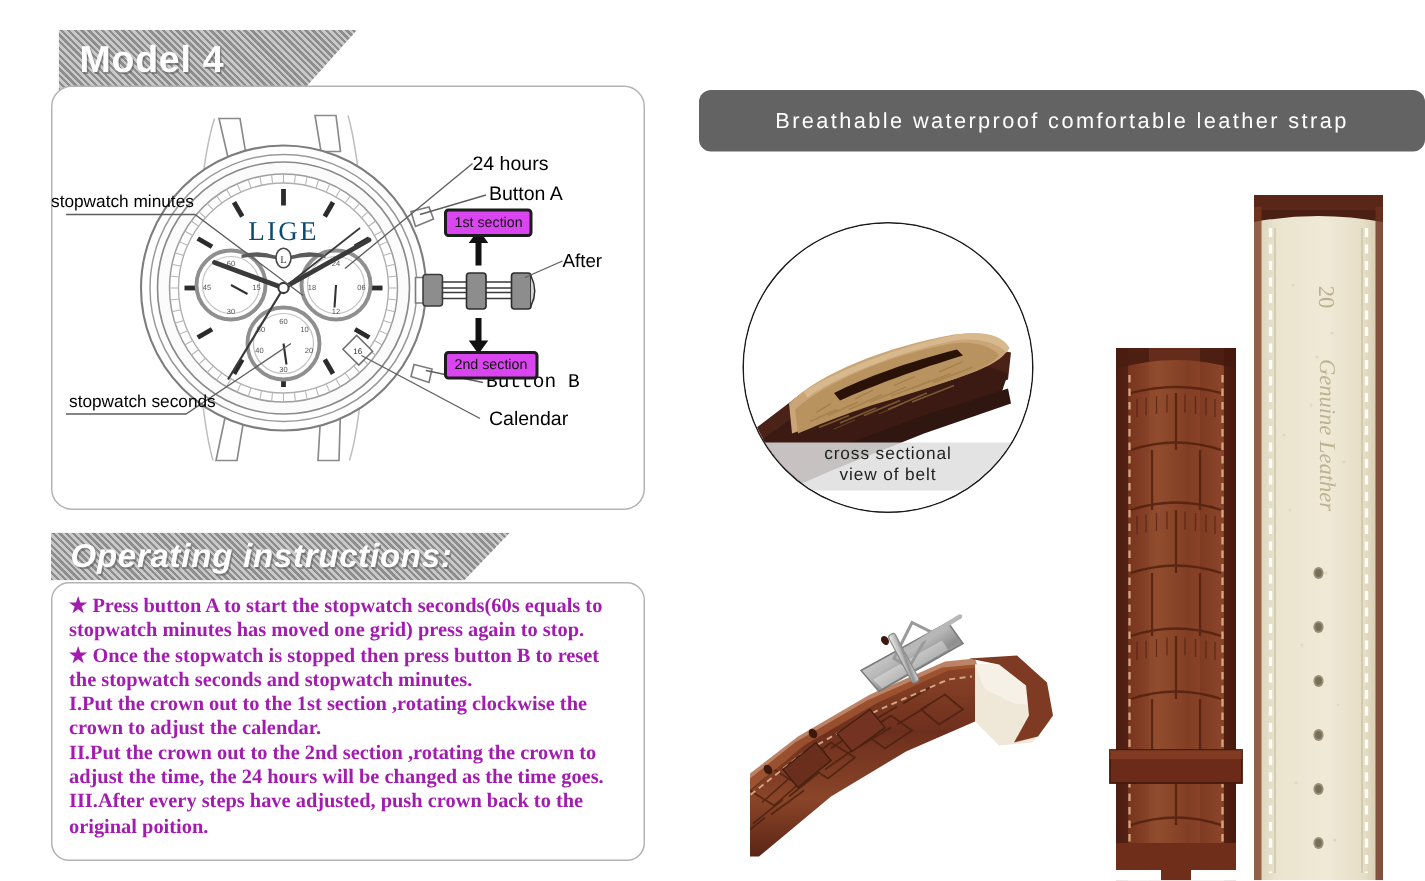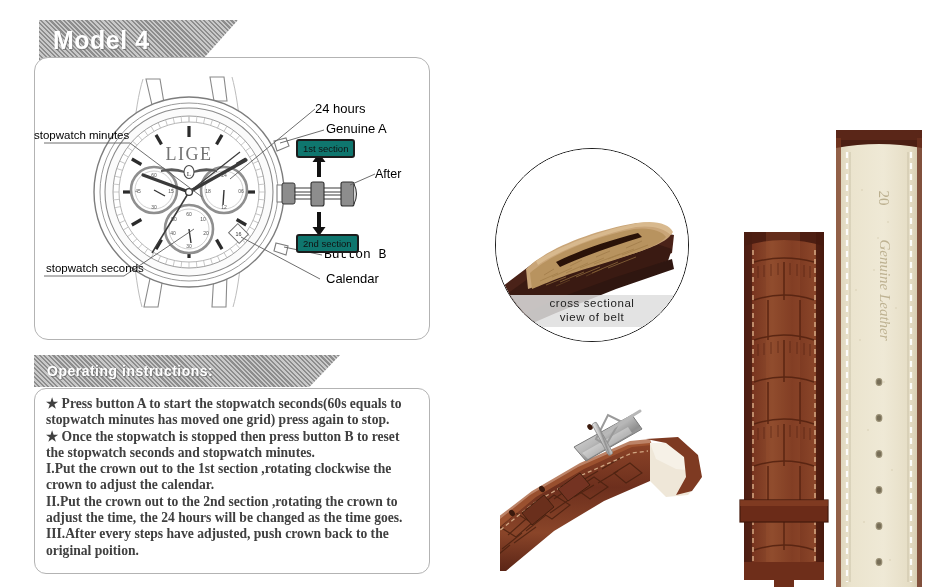--- a/index.html
+++ b/index.html
@@ -32,33 +32,33 @@
   
   .watch-wrap{position:absolute;left:0;top:0;width:430px;height:280px;}
   .lbl{
     position:absolute;font-size:11.5px;color:#000000;white-space:nowrap;
     font-family:"Liberation Sans", sans-serif;
   }
   .lbl-lg{font-size:13px;}
 
   .secbox{
     position:absolute;border:2px solid #1c1c1c;border-radius:3px;
-    background:#0f766e;font-size:9.5px;color:#111;
+    background:#d946ef;font-size:9.5px;color:#111;
     padding:2px 5px;white-space:nowrap;font-family:"Liberation Sans", sans-serif;
   }
 
   
   .instr-body{
     position:absolute;left:34px;top:388px;width:396px;height:186px;
     box-sizing:border-box;border:1.3px solid #b3b3b3;border-radius:12px;
     background:#fff;padding:7px 10px 4px 11px;
   }
   .instr-text{
     font-family:"Liberation Serif", serif;
-    font-weight:bold;font-size:13.6px;line-height:16.3px;color:#404040;
+    font-weight:bold;font-size:13.6px;line-height:16.3px;color:#a21caf;
     margin:0;
   }
   .instr-text p{margin:0;}
 
   
   .strap-banner{
     position:absolute;left:466px;top:60px;width:484px;height:41px;
     background:#636363;border-radius:8px;display:flex;align-items:center;
     justify-content:center;color:#fff;font-size:14.5px;letter-spacing:1.6px;
   }
@@ -284,55 +284,58 @@
 
         <path d="M286,222 L207,180"></path>
 
         <path d="M341,117 L316,128"></path>
       </g>
     </svg>
 
     <div class="lbl" style="left:0;top:72px;">stopwatch minutes</div>
     <div class="lbl" style="left:12px;top:205px;">stopwatch seconds</div>
     <div class="lbl lbl-lg" style="left:281px;top:44px;">24 hours</div>
-    <div class="lbl lbl-lg" style="left:292px;top:64px;">Genuine A</div>
+    <div class="lbl lbl-lg" style="left:292px;top:64px;">Button A</div>
     <div class="lbl lbl-lg" style="left:290px;top:190px;font-family:Liberation Mono, monospace;">Button B</div>
     <div class="lbl lbl-lg" style="left:292px;top:214px;">Calendar</div>
     <div class="lbl" style="left:341px;top:110px;font-size:12.5px;">After</div>
 
     <div class="secbox" style="left:262px;top:82px;">1st section</div>
     <div class="secbox" style="left:262px;top:177px;">2nd section</div>
 
     <div style="position:absolute;left:155px;top:87px;width:0;">
       <div style="position:absolute;left:-40px;top:0;width:80px;text-align:center;
-                  font-family:'Liberation Serif',serif;font-size:18px;letter-spacing:1.5px;color:#737373;">LIGE</div>
+                  font-family:'Liberation Serif',serif;font-size:18px;letter-spacing:1.5px;color:#0c4a6e;">LIGE</div>
       <svg width="60" height="16" viewBox="0 0 60 16" style="position:absolute;left:-30px;top:20px;">
         <path d="M2,6 Q14,2 26,7 L26,9 Q14,6 2,8 Z" fill="#5a5a5a"></path>
         <path d="M58,6 Q46,2 34,7 L34,9 Q46,6 58,8 Z" fill="#5a5a5a"></path>
         <ellipse cx="30" cy="8" rx="5" ry="6.5" fill="#ffffff" stroke="#4a4a4a" stroke-width="1.1"></ellipse>
         <text x="30" y="11.5" font-size="7" text-anchor="middle" fill="#3a3a3a" font-family="Liberation Serif, serif">L</text>
       </svg>
     </div>
   </div>
 
-  <div class="hatch-banner" style="left:34px;top:355px;width:293px;height:32px;padding-left:13px;font-size:14px;
-              clip-path:polygon(0 0, 100% 0, 90% 100%, 0 100%);">
+  <div class="hatch-banner" style="left:34px;top:355px;width:293px;height:32px;padding-left:13px;font-size:22px;
+              clip-path:polygon(0 0, 100% 0, 90% 100%, 0 100%);font-style:italic;">
     <span>Operating instructions:</span>
   </div>
 
   <div class="instr-body">
     <div class="instr-text">
       <p>★ Press button A to start the stopwatch seconds(60s equals to stopwatch minutes has moved one grid) press again to stop.</p>
       <p>★ Once the stopwatch is stopped then press button B to reset the stopwatch seconds and stopwatch minutes.</p>
       <p>I.Put the crown out to the 1st section ,rotating clockwise the crown to adjust the calendar.</p>
       <p>II.Put the crown out to the 2nd section ,rotating the crown to adjust the time,   the 24 hours will be changed as the time goes.</p>
       <p>III.After every steps have adjusted, push  crown back to the original poition.</p>
     </div>
   </div>
 
+  <div class="strap-banner">
+    <span>Breathable waterproof comfortable leather strap</span>
+  </div>
 
   <div class="xsec">
     <svg width="192" height="192" viewBox="0 0 192 192">
       <rect x="0" y="0" width="192" height="192" fill="#ffffff"></rect>
 
       <path d="M-10,150 L40,112 L95,92 L150,80 L178,86 L176,104 L120,122 L60,146 L8,178 Z" fill="#4a2218"></path>
       <path d="M-10,160 L40,124 L96,104 L152,92 L176,100 L172,112 L112,132 L54,158 L6,186 Z" fill="#3a1a12"></path>
 
       <path d="M30,120 C50,100 95,82 140,74 C158,72 172,76 176,84
                C170,96 140,104 100,116 C70,124 44,136 32,140 Z" fill="#c9a578"></path>

